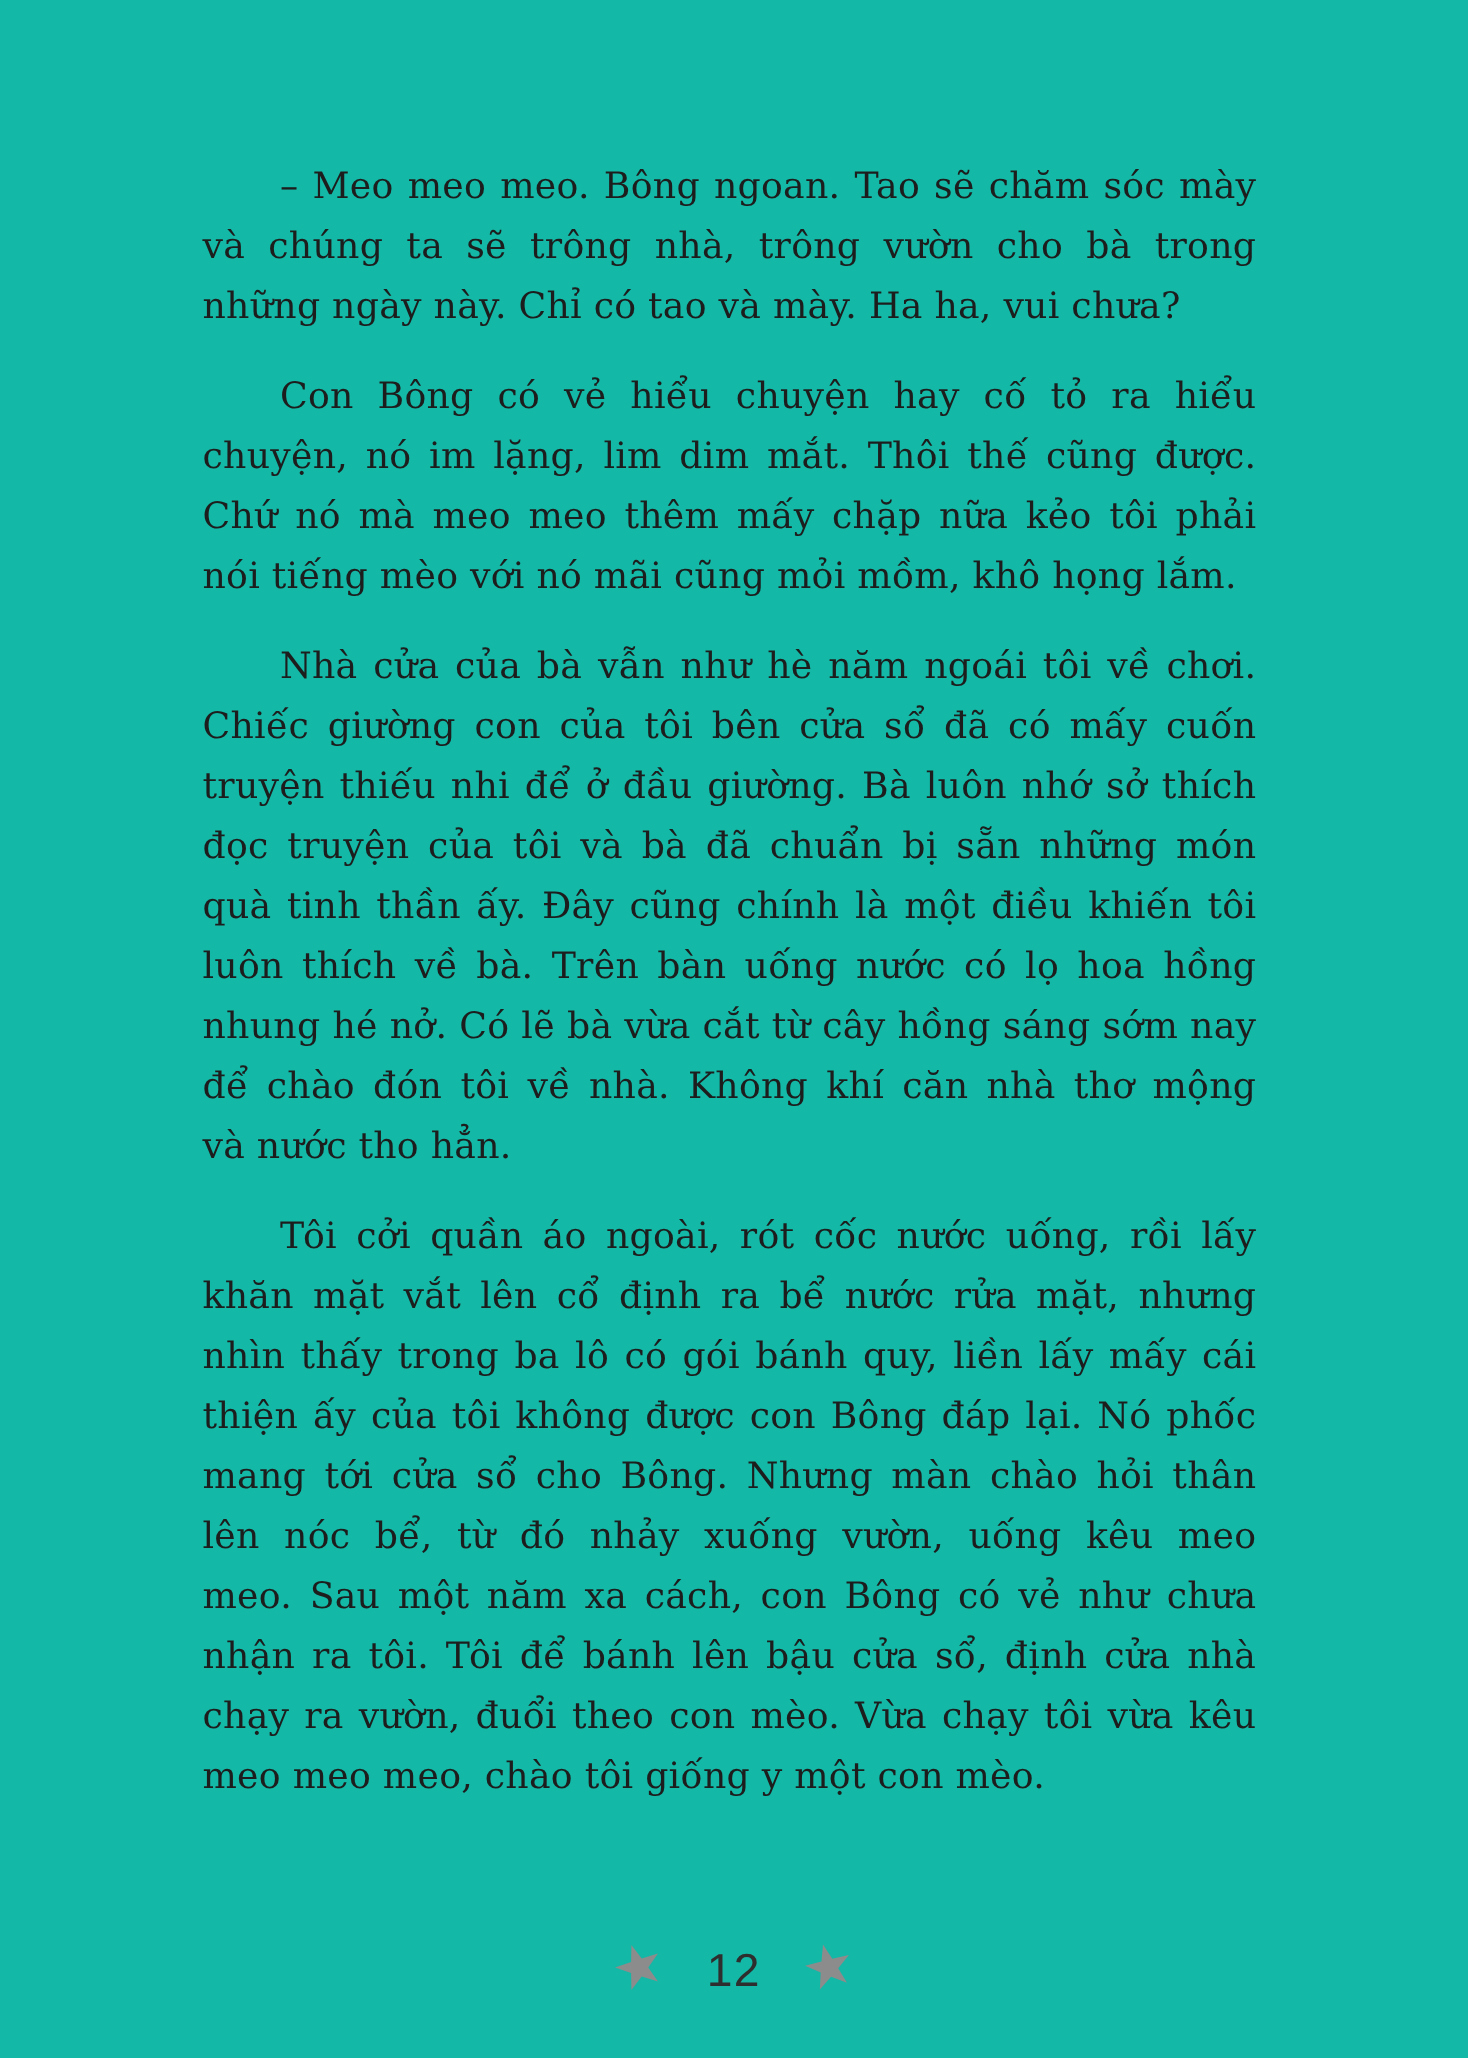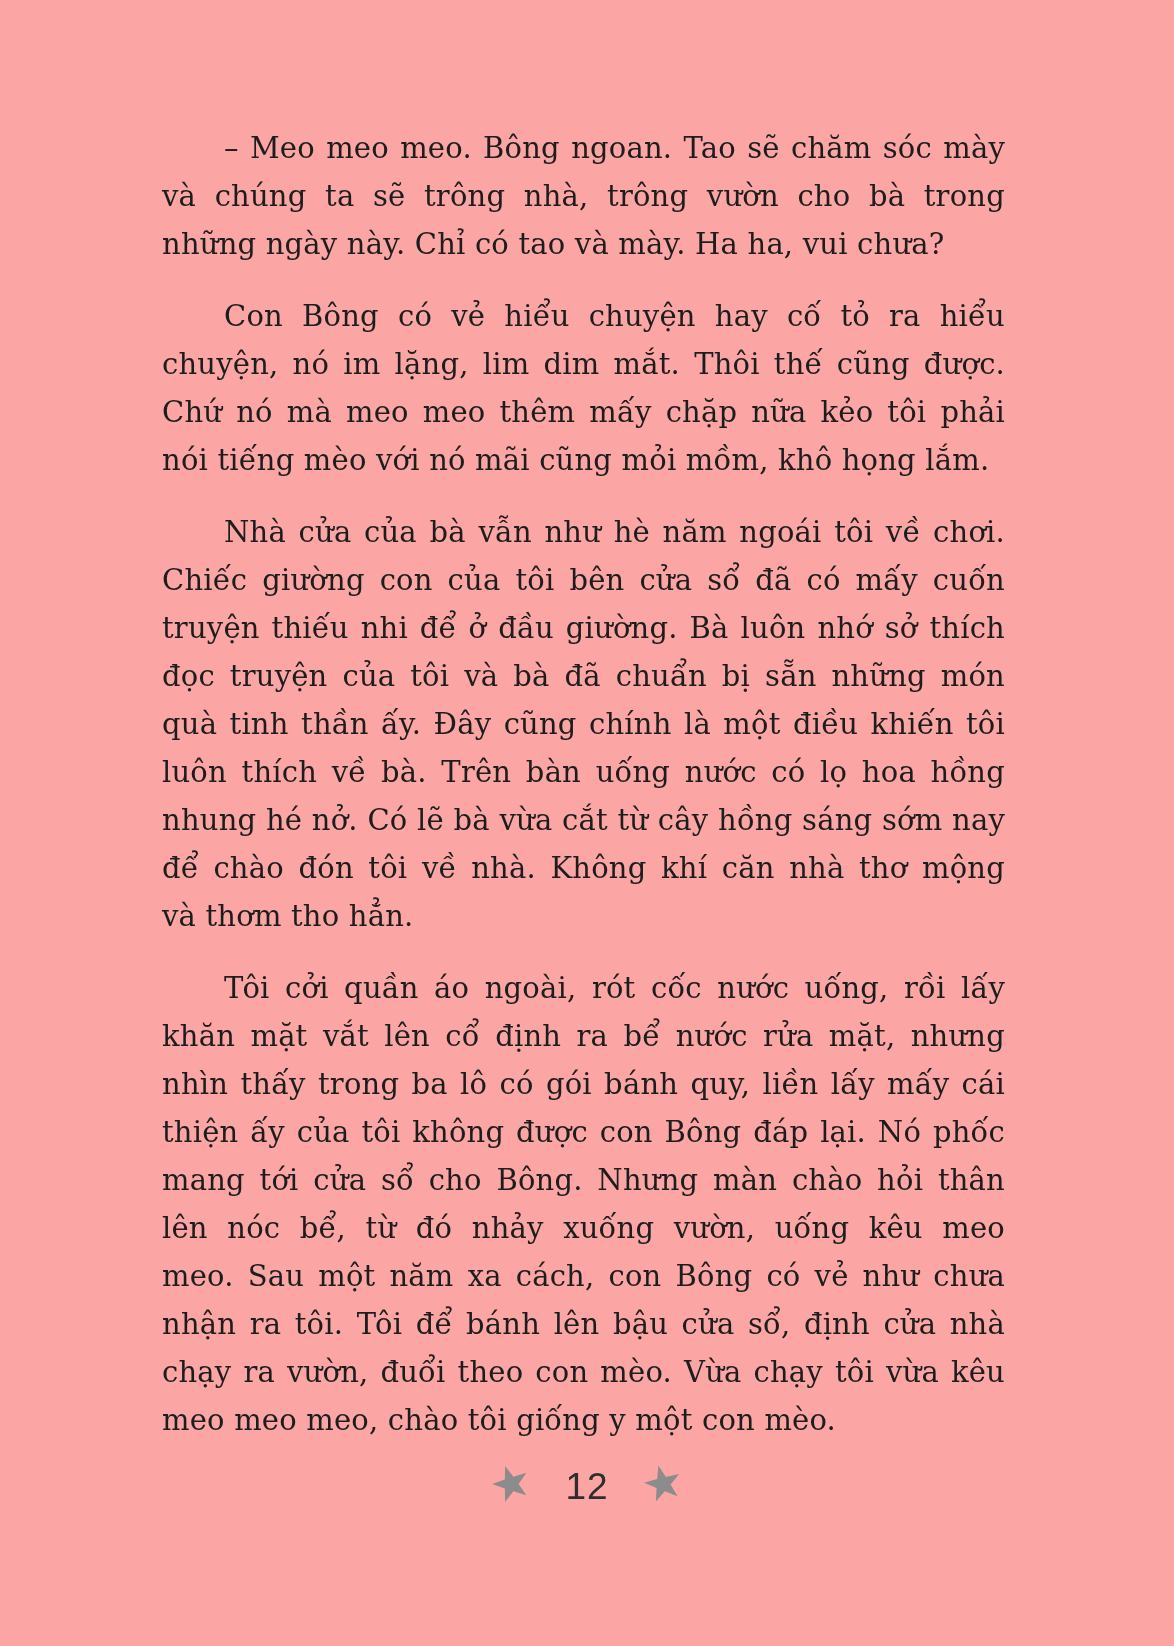--- a/index.html
+++ b/index.html
@@ -1,20 +1,20 @@
 <!DOCTYPE html>
 <html lang="vi"><head>
 <meta charset="utf-8">
 <style>
   html, body { margin: 0; padding: 0; background: #ffffff; }
   .page {
     position: relative;
     width: 1174px;
     height: 1646px;
-    background: #fca5a5;
+    background: #14b8a6;
     font-family: "DejaVu Serif", "Liberation Serif", serif;
     color: #1d1d1d;
     overflow: hidden;
   }
   .text-block {
     position: absolute;
     left: 162px;
     top: 124px;
     width: 843px;
   }
@@ -25,21 +25,21 @@
     line-height: 48px;
     text-align: justify;
     text-align-last: justify;
     white-space: normal;
     letter-spacing: 0.2px;
   }
   .line.first { text-indent: 62px; }
   .line.last { text-align-last: left; }
   .footer {
     position: absolute;
-    top: 1456px;
+    top: 1546px;
     left: 0;
     width: 100%;
     height: 56px;
     display: flex;
     justify-content: center;
     align-items: center;
     gap: 34px;
   }
   .star {
     width: 40px;
@@ -81,21 +81,21 @@
 
     <div class="para">
       <div class="line first">Nhà cửa của bà vẫn như hè năm ngoái tôi về chơi.</div>
       <div class="line">Chiếc giường con của tôi bên cửa sổ đã có mấy cuốn</div>
       <div class="line">truyện thiếu nhi để ở đầu giường. Bà luôn nhớ sở thích</div>
       <div class="line">đọc truyện của tôi và bà đã chuẩn bị sẵn những món</div>
       <div class="line">quà tinh thần ấy. Đây cũng chính là một điều khiến tôi</div>
       <div class="line">luôn thích về bà. Trên bàn uống nước có lọ hoa hồng</div>
       <div class="line">nhung hé nở. Có lẽ bà vừa cắt từ cây hồng sáng sớm nay</div>
       <div class="line">để chào đón tôi về nhà. Không khí căn nhà thơ mộng</div>
-      <div class="line last">và thơm tho hẳn.</div>
+      <div class="line last">và nước tho hẳn.</div>
     </div>
 
     <div class="para">
       <div class="line first">Tôi cởi quần áo ngoài, rót cốc nước uống, rồi lấy</div>
       <div class="line">khăn mặt vắt lên cổ định ra bể nước rửa mặt, nhưng</div>
       <div class="line">nhìn thấy trong ba lô có gói bánh quy, liền lấy mấy cái</div>
       <div class="line">thiện ấy của tôi không được con Bông đáp lại. Nó phốc</div>
       <div class="line">mang tới cửa sổ cho Bông. Nhưng màn chào hỏi thân</div>
       <div class="line">lên nóc bể, từ đó nhảy xuống vườn, uống kêu meo</div>
       <div class="line">meo. Sau một năm xa cách, con Bông có vẻ như chưa</div>

